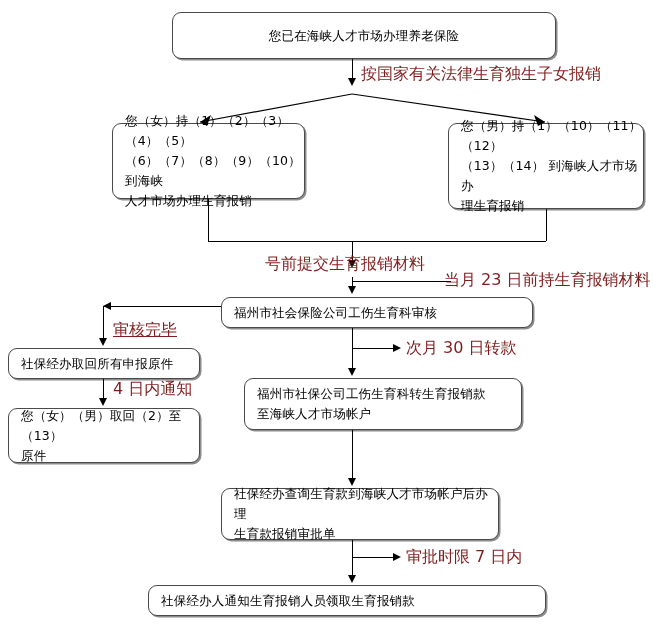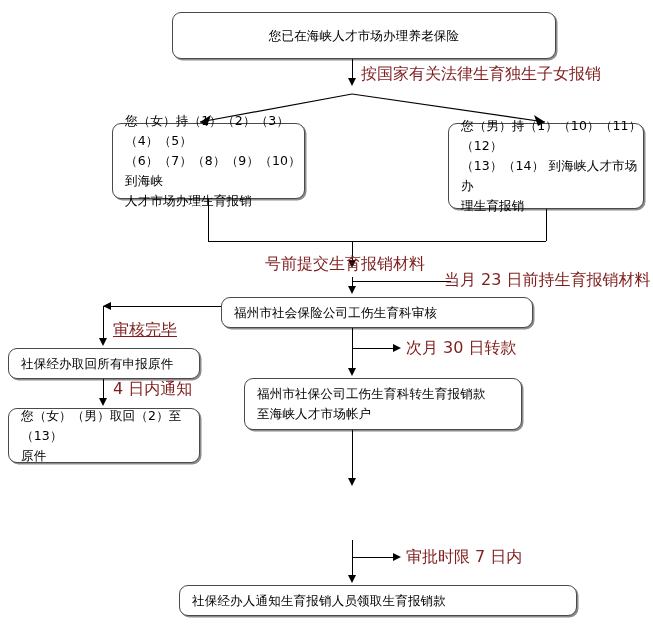--- a/index.html
+++ b/index.html
@@ -117,22 +117,26 @@
   <div class="node left" style="left:8px; top:408px; width:192px; height:55px;">
     <span class="txt">您（女）（男）取回（2）至（13）
 原件</span>
   </div>
 
   <div class="node left" style="left:221px; top:378px; width:278px; height:52px;margin-left:23px;">
     <span class="txt">福州市社保公司工伤生育科转生育报销款
 至海峡人才市场帐户</span>
   </div>
 
-
-  <div class="node left" style="left:179px; top:585px; width:398px; height:31px;">
+  <div class="node left" style="left:221px; top:488px; width:278px; height:52px;">
+    <span class="txt">社保经办查询生育款到海峡人才市场帐户后办理
+生育款报销审批单</span>
+  </div>
+
+  <div class="node left" style="left:148px; top:585px; width:398px; height:31px;">
     <span class="txt">社保经办人通知生育报销人员领取生育报销款</span>
   </div>
 
   <div class="vline" style="left:352px; top:59px; height:22px;"></div>
   <div class="arrow-down" style="left:348px; top:78px;"></div>
 
   <svg id="diag">
     <line x1="352" y1="94" x2="200" y2="122" stroke="#000000" stroke-width="1.2"></line>
     <line x1="352" y1="94" x2="545" y2="122" stroke="#000000" stroke-width="1.2"></line>
     <polygon points="200,122 211,115 207,126" fill="#000000"></polygon>

